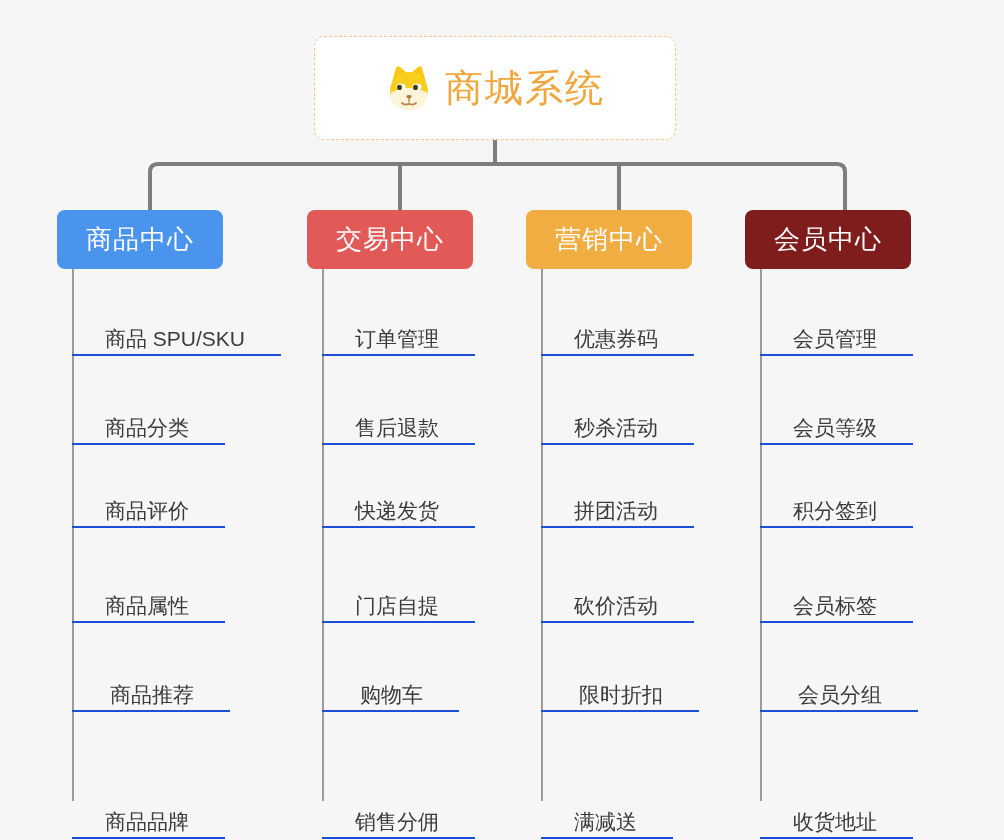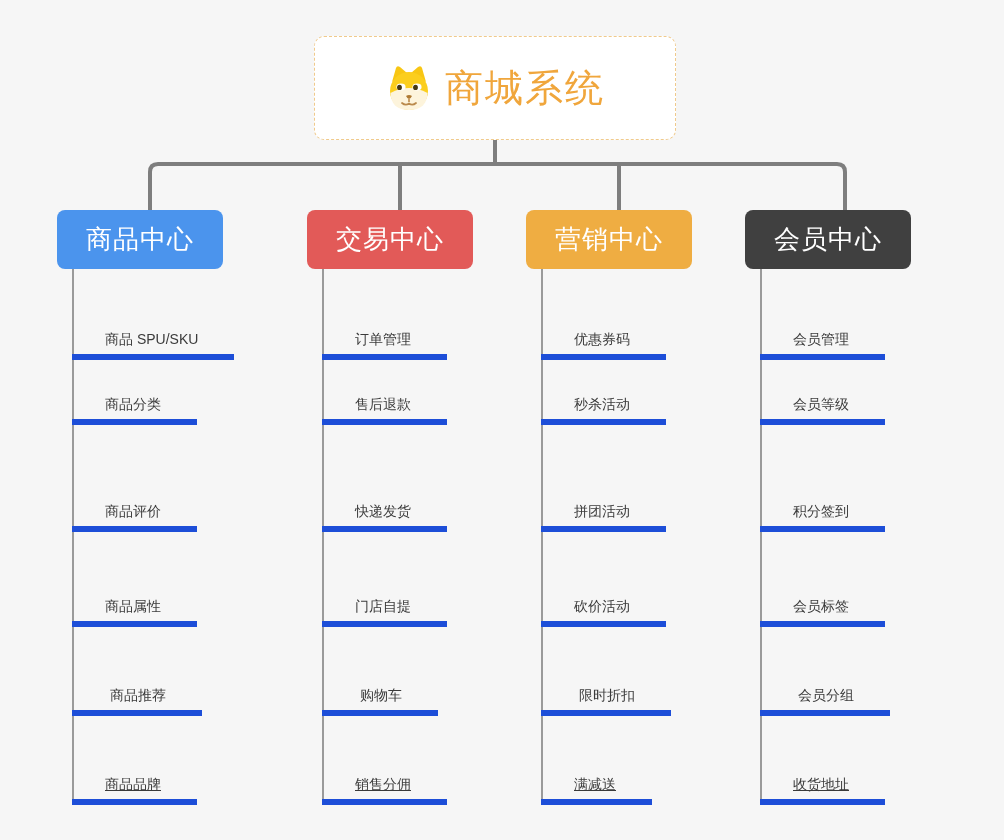--- a/index.html
+++ b/index.html
@@ -20,33 +20,33 @@
   .connectors{position:absolute;left:0;top:0;pointer-events:none;}
   
   .branch{
     position:absolute;top:210px;width:166px;height:59px;border-radius:8px;
     display:flex;align-items:center;justify-content:center;
     color:#FFFFFF;font-size:26px;letter-spacing:1px;
   }
   .b1{left:57px;background:#4B94ED;}
   .b2{left:307px;background:#E25A58;}
   .b3{left:526px;background:#EFAD42;}
-  .b4{left:745px;background:#404040;}
+  .b4{left:745px;background:#7f1d1d;}
   
   .vline{position:absolute;top:269px;width:2px;height:532px;background:#9A9A9A;}
   .v1{left:72px;} .v2{left:322px;} .v3{left:541px;} .v4{left:760px;}
   
   .item{
     position:absolute;height:30px;line-height:30px;white-space:nowrap;
-    padding:0 36px 0 33px;border-bottom:6px solid #1d4ed8;
-    font-size:14px;color:#3B3B3B;
+    padding:0 36px 0 33px;border-bottom:2px solid #1d4ed8;
+    font-size:21px;color:#3B3B3B;
   }
   .c1{left:72px;} .c2{left:322px;} .c3{left:541px;} .c4{left:760px;}
-  .r1{top:324px;} .r2{top:389px;} .r3{top:496px;}
-  .r4{top:591px;} .r5{top:680px;padding-left:38px;} .r6{top:769px;text-decoration:underline;}
+  .r1{top:324px;} .r2{top:413px;} .r3{top:496px;}
+  .r4{top:591px;} .r5{top:680px;padding-left:38px;} .r6{top:807px;}
 </style>
 </head>
 <body>
 
 <div class="canvas">
 
   <svg class="connectors" width="1004" height="840" viewBox="0 0 1004 840">
     <path d="M495 140 L495 164" stroke="#7E7E7E" stroke-width="4" fill="none"></path>
     <path d="M150 210 L150 172 Q150 164 158 164 L837 164 Q845 164 845 172 L845 210" stroke="#7E7E7E" stroke-width="4" fill="none"></path>
     <path d="M400 164 L400 210" stroke="#7E7E7E" stroke-width="4" fill="none"></path>

